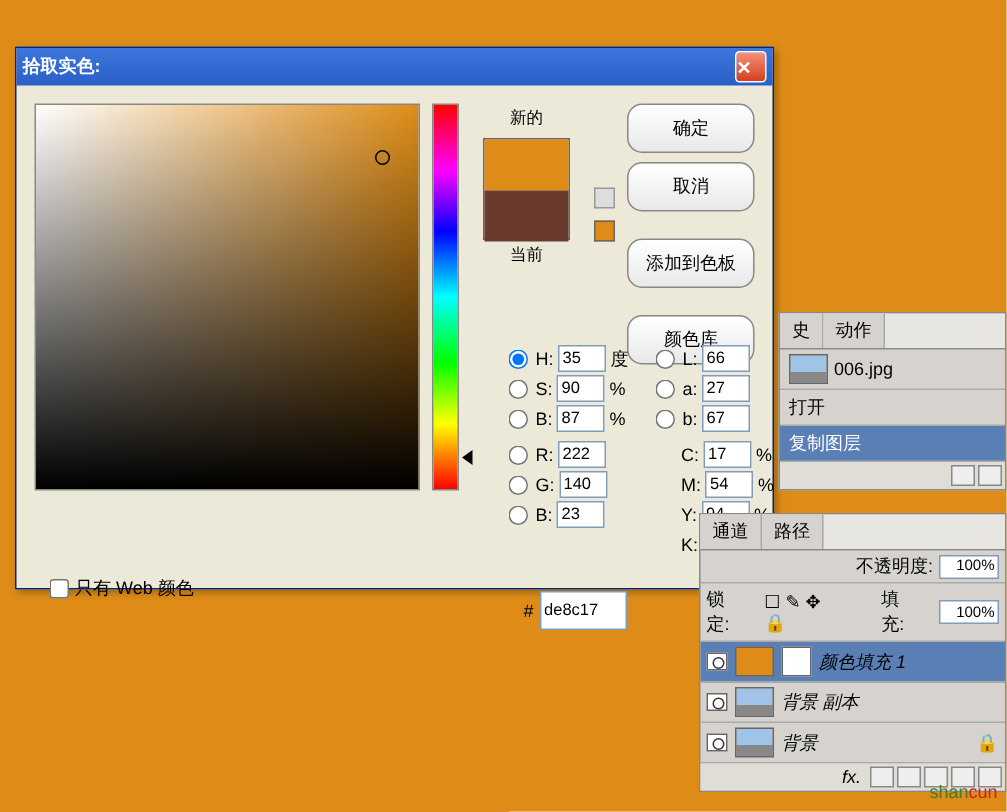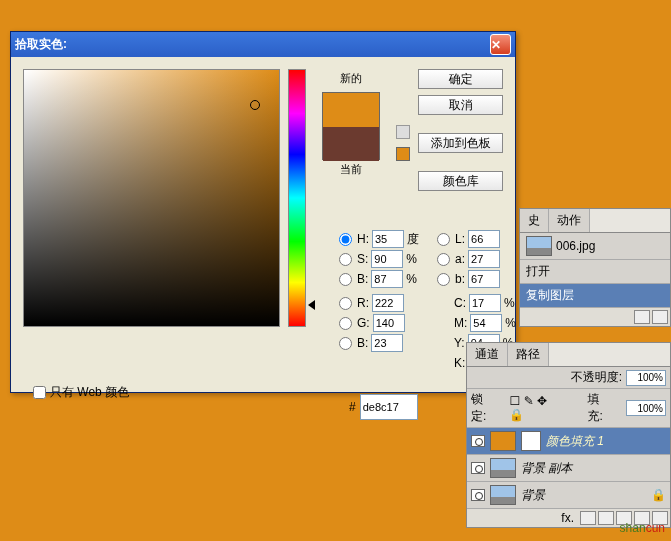--- a/index.html
+++ b/index.html
@@ -13,39 +13,39 @@
 .picker-ring{position:absolute;width:10px;height:10px;border:1px solid #000;border-radius:50%;left:226px;top:30px}
 .hue-strip{width:18px;height:258px;background:linear-gradient(to bottom,#ff0000 0%,#ff00ff 17%,#0000ff 33%,#00ffff 50%,#00ff00 67%,#ffff00 83%,#ff0000 100%);border:1px solid #888;position:relative}
 .hue-arrow{position:absolute;right:-10px;top:230px;width:0;height:0;border-top:5px solid transparent;border-bottom:5px solid transparent;border-right:7px solid #000}
 .mid-col{width:75px;display:flex;flex-direction:column;align-items:center}
 .preview-box{width:58px;height:68px;border:1px solid #666;margin-top:4px}
 .preview-new{height:34px;background:#de8c17}
 .preview-old{height:34px;background:#6b3a2f}
 .cube{width:14px;height:14px;margin-top:6px;border:1px solid #999;background:#ddd}
 .swatch{width:14px;height:14px;border:1px solid #666;background:#de8c17;margin-top:4px}
 .btn-col{display:flex;flex-direction:column;gap:6px;width:85px}
-.win-btn{height:20px;border:1px solid #888;background:linear-gradient(to bottom,#fff,#e8e8e8);border-radius:0;cursor:pointer;font-size:12px}
+.win-btn{height:33px;border:1px solid #888;background:linear-gradient(to bottom,#fff,#e8e8e8);border-radius:10px;cursor:pointer;font-size:12px}
 .inputs{position:absolute;left:328px;top:198px;display:grid;grid-template-columns:auto auto;gap:2px 18px}
 .irow{display:flex;align-items:center;gap:3px}
 .irow input[type=text]{width:32px;height:18px;border:1px solid #7f9db9;padding:0 2px;font-size:11px}
 .irow input[type=radio]{margin-right:2px}
 .hex-row{position:absolute;left:338px;top:362px;display:flex;align-items:center;gap:4px}
 .hex-row input{width:58px;height:16px;border:1px solid #7f9db9;padding:12px 2px;font-size:11px}
 .web-only{position:absolute;left:22px;top:352px;display:flex;align-items:center;gap:4px}
 .panel{position:absolute;right:0;top:208px;width:152px;background:#d6d3ce;border:1px solid #888;font-size:11px}
 .panel-tabs{display:flex;border-bottom:1px solid #888;background:#e8e6e0}
 .panel-tab{padding:3px 8px;border-right:1px solid #aaa;background:#d6d3ce}
 .panel-row{padding:3px 6px;border-bottom:1px solid #aaa;display:flex;align-items:center;gap:4px}
 .panel-sel{background:#5a7fb5;color:#fff}
 .mini-input{width:40px;height:16px;border:1px solid #7f9db9;font-size:10px;text-align:right;padding-right:2px}
 .panel2{position:absolute;right:0;top:342px;width:205px;background:#d6d3ce;border:1px solid #888;font-size:11px}
 .opacity-row{display:flex;align-items:center;padding:2px 4px;gap:4px;border-bottom:1px solid #aaa}
 .lock-row{display:flex;align-items:center;padding:2px 4px;gap:20px;border-bottom:1px solid #aaa;font-size:10px}
 .layer{display:flex;align-items:center;padding:3px 4px;gap:5px;border-bottom:1px solid #aaa}
-.layer.sel{background:#5a7fb5;color:#fef9c3}
+.layer.sel{background:#5a7fb5;color:#000000}
 .eye{width:14px;height:12px;border:1px solid #666;background:#fff;position:relative}
 .eye::after{content:"";position:absolute;left:3px;top:2px;width:6px;height:6px;border:1px solid #333;border-radius:50%}
 .thumb{width:26px;height:20px;border:1px solid #666;background:#de8c17}
 .thumb.sky{background:linear-gradient(to bottom,#a0c4e8 60%,#888 60%)}
 .mask{width:20px;height:20px;border:1px solid #666;background:#fff}
 .layer-name{flex:1;font-style:italic}
 .panel-foot{display:flex;justify-content:flex-end;padding:2px;gap:2px;background:#e0ddd6}
 .foot-ico{width:16px;height:14px;border:1px solid #888;background:#eee}
 .watermark{position:absolute;right:6px;bottom:4px;font-weight:normal;font-size:18px;color:#4a7a1f}
 .watermark .cun{color:#c21;}
@@ -226,21 +226,21 @@
     <div class="thumb sky"></div>
     <span class="layer-name">背景 副本</span>
   </div>
   <div class="layer">
     <div class="eye"></div>
     <div class="thumb sky"></div>
     <span class="layer-name">背景</span>
     <span>🔒</span>
   </div>
   <div class="panel-foot">
-    <span style="padding:0 4px">fx.</span>
+    <span style="font-style:italic;padding:0 4px">fx.</span>
     <div class="foot-ico"></div>
     <div class="foot-ico"></div>
     <div class="foot-ico"></div>
     <div class="foot-ico"></div>
     <div class="foot-ico"></div>
   </div>
 </div>
 
 <div class="watermark">
   <span>shan</span><span class="cun">cun</span>

